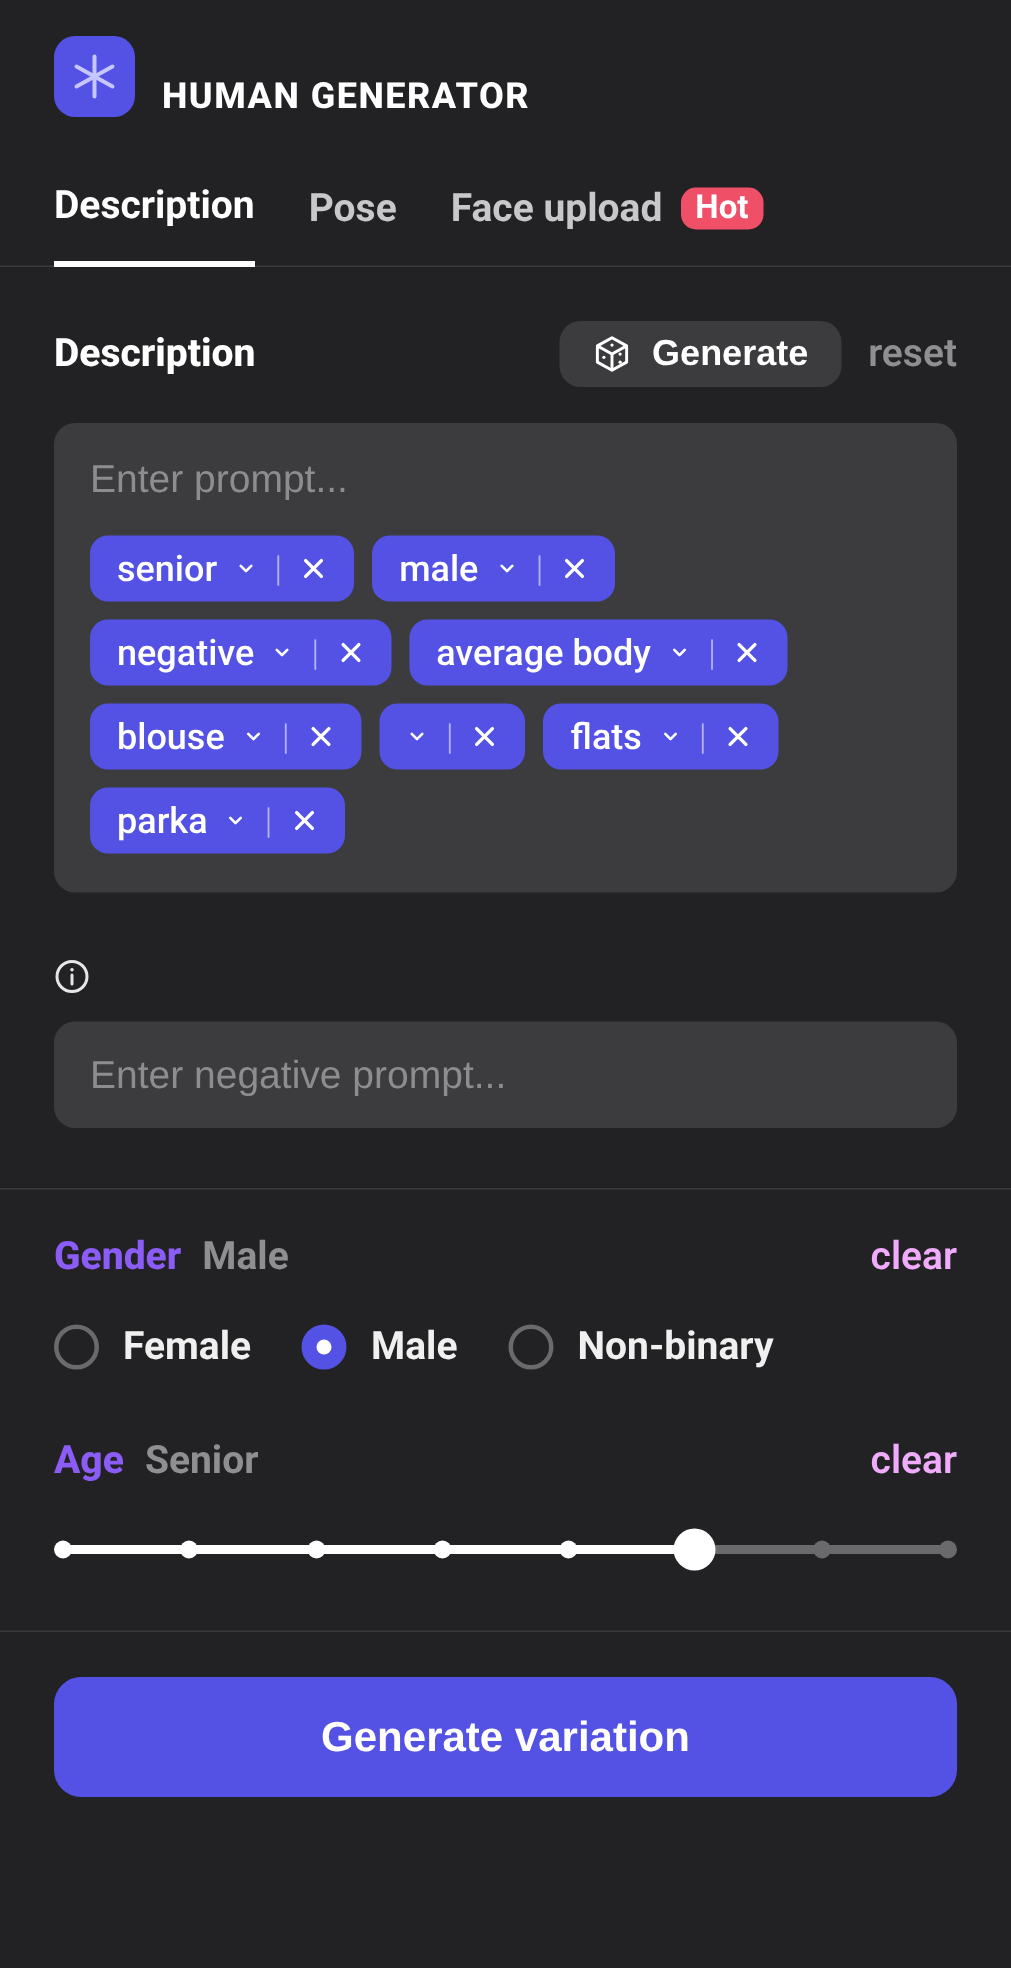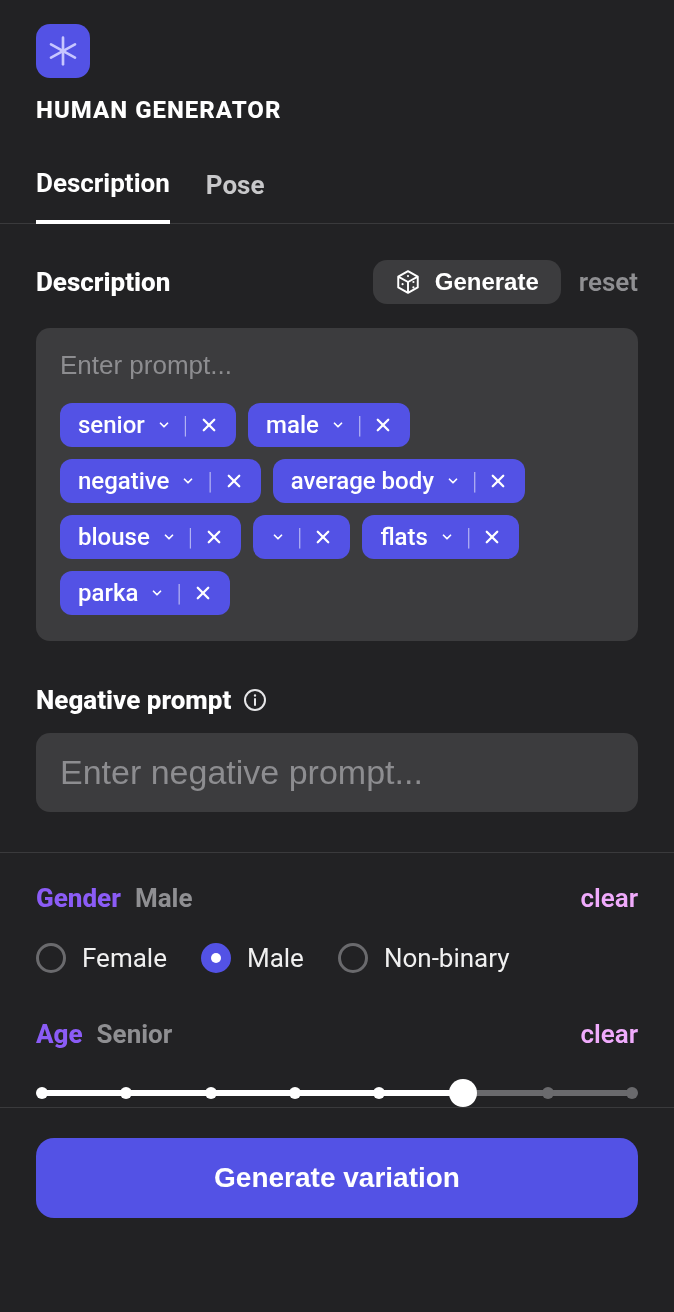--- a/index.html
+++ b/index.html
@@ -11,21 +11,21 @@
     font-family: -apple-system, BlinkMacSystemFont, "Segoe UI", Roboto, Helvetica, Arial, sans-serif;
     overflow: hidden;
   }
   body { display: flex; flex-direction: column; }
 
   
   .header {
     display: flex; align-items: center; justify-content: space-between;
     padding: 24px 36px 0 36px;
   }
-  .brand { display: flex; align-items: flex-start; gap: 18px; flex-direction: column; }
+  .brand { display: flex; align-items: flex-end; gap: 18px; }
   .logo {
     width: 54px; height: 54px;
     background: #5352e5;
     border-radius: 14px;
     display: flex; align-items: center; justify-content: center;
   }
   .logo svg { width: 32px; height: 32px; }
   .brand-title {
     font-size: 24px;
     font-weight: 800;
@@ -127,21 +127,21 @@
   .neg-box {
     background: #3c3c3e;
     border-radius: 14px;
     padding: 20px 24px;
   }
   .neg-input {
     width: 100%;
     border: none; outline: none;
     background: transparent;
     color: #f9a8d4;
-    font-size: 34px;
+    font-size: 26px;
   }
   .neg-input::placeholder { color: #8d8d90; }
 
   .divider { border: none; border-top: 1px solid #3a3a3c; margin-top: 40px; }
 
   
   .row-head { display: flex; align-items: baseline; justify-content: space-between; }
   .row-head-left { display: flex; align-items: baseline; gap: 14px; }
   .row-title { font-size: 26px; font-weight: 800; color: #8b5cf6; }
   .row-val { font-size: 26px; font-weight: 700; color: #8f8f92; }
@@ -158,21 +158,21 @@
   .radio.checked .radio-circle {
     border-color: #5352e5;
     background: #5352e5;
   }
   .radio.checked .radio-circle::after {
     content: "";
     width: 10px; height: 10px;
     background: #fff;
     border-radius: 50%;
   }
-  .radio-label { font-size: 26px; color: #f0f0f0; }
+  .radio-label { font-size: 26px; color: #f0f0f0; font-weight: bold; }
 
   
   .slider-wrap { position: relative; margin-top: 30px; height: 28px; }
   .track {
     position: absolute; left: 6px; right: 6px; top: 11px;
     height: 6px; background: #6a6a6d; border-radius: 3px;
   }
   .track-fill {
     position: absolute; left: 6px; top: 11px;
     height: 6px; background: #fff; border-radius: 3px;
@@ -189,20 +189,21 @@
     width: 28px; height: 28px; border-radius: 50%;
     background: #fff;
     transform: translateX(-50%);
     cursor: grab;
   }
 
   
   .cta-wrap {
     padding: 30px 36px 0 36px;
     border-top: 1px solid #3a3a3c;
+    margin-top: 40px;
   }
   .cta {
     width: 100%;
     background: #5352e5;
     border: none;
     color: #fff;
     font-size: 28px;
     font-weight: 700;
     padding: 24px 20px;
     border-radius: 18px;
@@ -225,20 +226,24 @@
     <div class="brand-title">HUMAN GENERATOR</div>
   </div>
 </div>
 
 <div class="tabs">
   <div class="tab active">
     <span>Description</span>
   </div>
   <div class="tab">
     <span>Pose</span>
+  </div>
+  <div class="tab">
+    <span>Face upload</span>
+    <span class="hot-badge">Hot</span>
   </div>
 </div>
 
 <div class="sec">
   <div class="sec-head">
     <div class="sec-title">Description</div>
     <div class="sec-actions">
       <button class="rand-btn">
         <svg viewBox="0 0 24 24" fill="none" stroke="#fff" stroke-width="1.8" stroke-linejoin="round">
           <path d="M12 2 L21 7 L21 17 L12 22 L3 17 L3 7 Z"></path>
@@ -374,21 +379,20 @@
             <svg viewBox="0 0 24 24" fill="none" stroke="#fff" stroke-width="3" stroke-linecap="round">
               <line x1="5" y1="5" x2="19" y2="19"></line>
               <line x1="19" y1="5" x2="5" y2="19"></line>
             </svg>
           </span>
         </div>
       </div>
   </div>
 
   <div class="neg-head">
-    <div class="sec-title">Negative prompt</div>
     <svg class="info-ico" viewBox="0 0 24 24" fill="none" stroke="#e6e6e8" stroke-width="2">
       <circle cx="12" cy="12" r="10"></circle>
       <line x1="12" y1="11" x2="12" y2="17" stroke-linecap="round"></line>
       <circle cx="12" cy="7.5" r="1.2" fill="#e6e6e8" stroke="none"></circle>
     </svg>
   </div>
   <div class="neg-box">
     <input class="neg-input" type="text" placeholder="Enter negative prompt..." style="">
   </div>
 </div>

